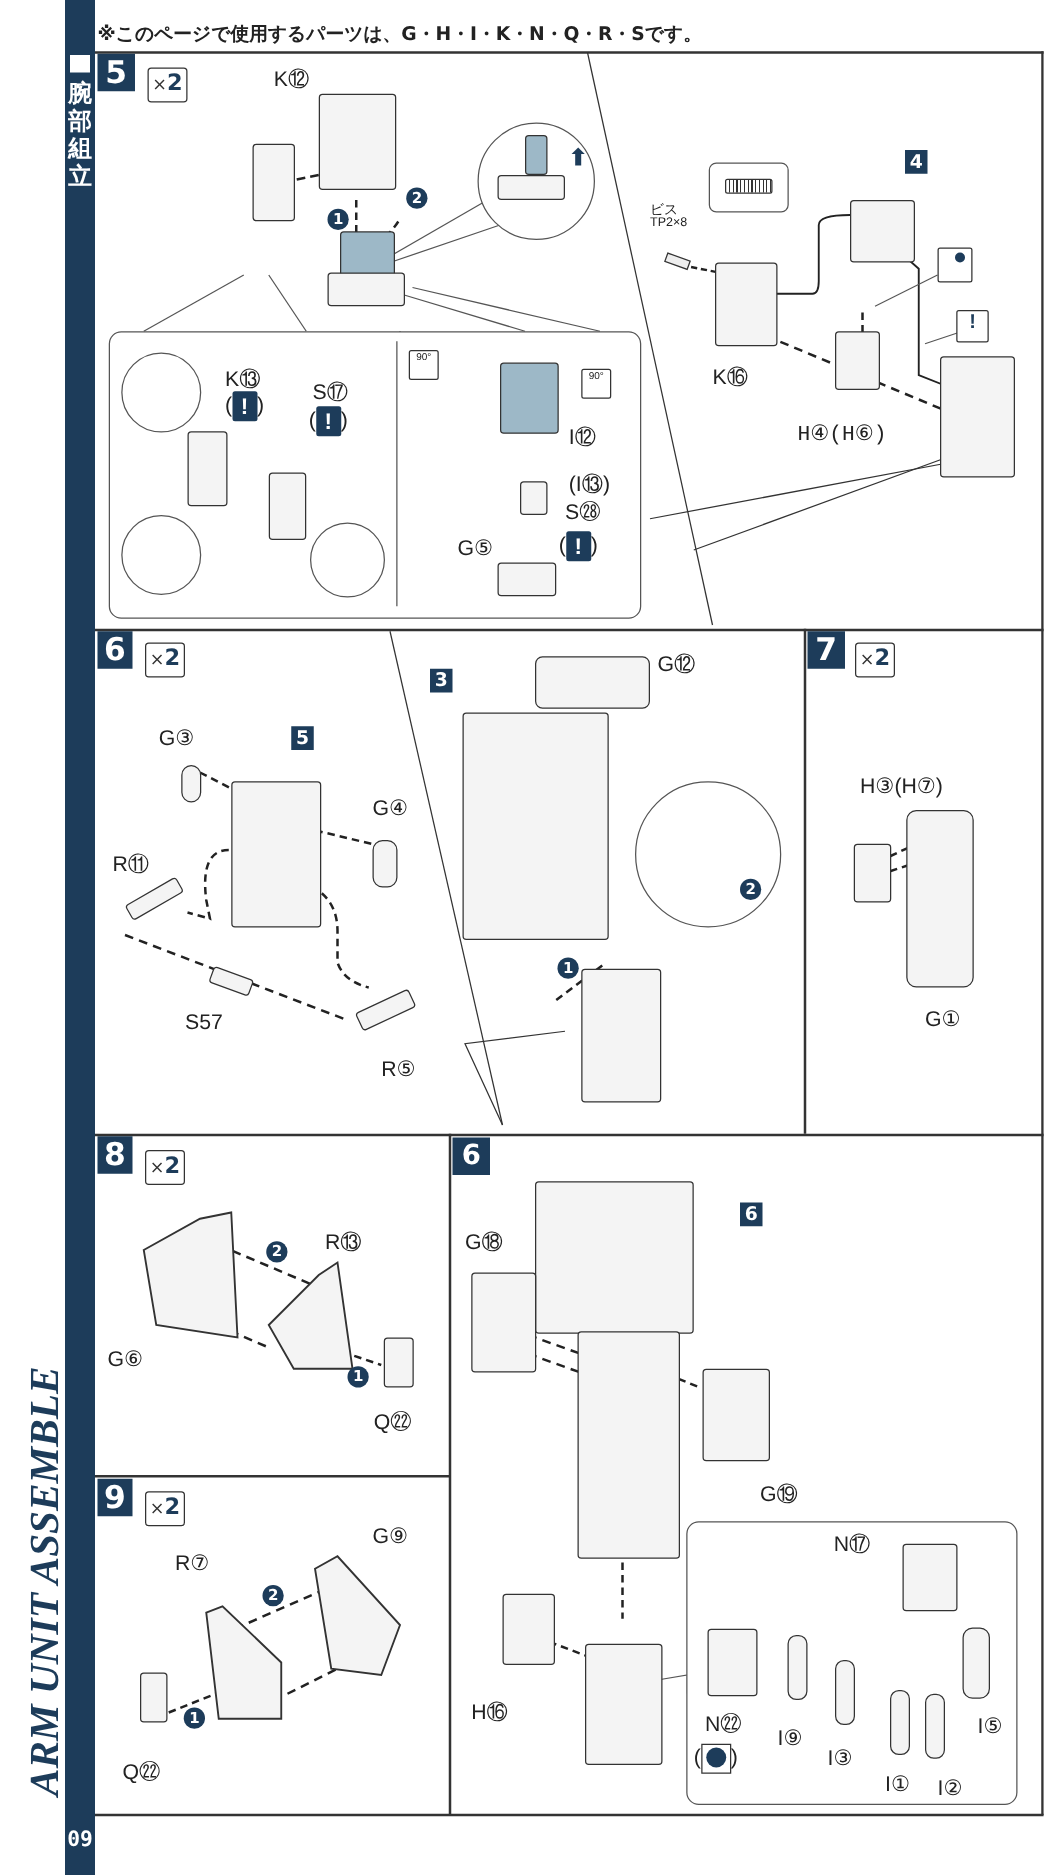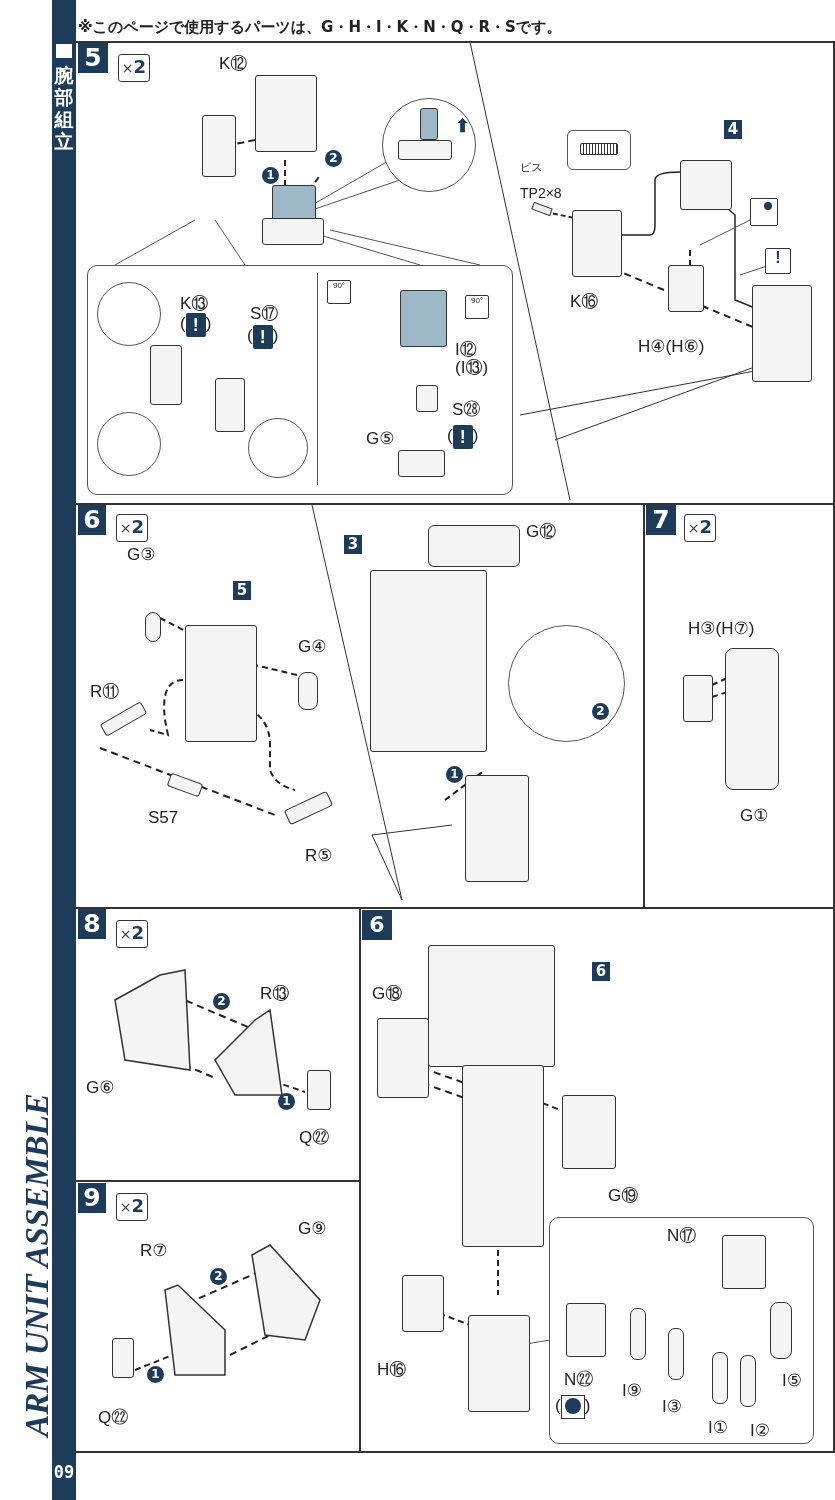--- a/index.html
+++ b/index.html
@@ -104,61 +104,61 @@
   <div class="part" style="left:215px;top:378px;width:28px;height:52px;"></div>
   <div class="lbl" style="left:180px;top:292px;">K⑬</div>
   <div class="lbl" style="left:180px;top:313px;"><span>(</span><span class="warn">!</span><span>)</span></div>
   <div class="lbl" style="left:250px;top:302px;">S⑰</div>
   <div class="lbl" style="left:247px;top:325px;"><span>(</span><span class="warn">!</span><span>)</span></div>
 
   <div class="icon-box" style="left:327px;top:280px;width:22px;height:22px;font-size:8px;text-align:center;"><span>90°</span></div>
   <div class="icon-box" style="left:465px;top:295px;width:22px;height:22px;font-size:8px;text-align:center;"><span>90°</span></div>
   <div class="part blue" style="left:400px;top:290px;width:45px;height:55px;"></div>
   <div class="lbl" style="left:455px;top:338px;">I⑫</div>
-  <div class="lbl" style="left:455px;top:356px;">(I⑬)</div>
+  <div class="lbl" style="left:455px;top:376px;">(I⑬)</div>
   <div class="part" style="left:416px;top:385px;width:20px;height:25px;"></div>
   <div class="lbl" style="left:452px;top:400px;">S㉘</div>
   <div class="lbl" style="left:447px;top:425px;"><span>(</span><span class="warn">!</span><span>)</span></div>
   <div class="lbl" style="left:366px;top:428px;">G⑤</div>
   <div class="part" style="left:398px;top:450px;width:45px;height:25px;"></div>
 
   <div class="sub-panel" style="left:567px;top:130px;width:62px;height:38px;border-radius:6px;"></div>
   <div style="position:absolute;left:580px;top:143px;width:36px;height:10px;border:1.5px solid #333;border-radius:2px;background:repeating-linear-gradient(90deg,#fff 0 2px,#333 2px 3px);"></div>
   <div class="lbl" style="left:520px;top:160px;font-size:11px;">ビス</div>
-  <div class="lbl" style="left:520px;top:185px;font-size:14px;">TP2×8</div>
+  <div class="lbl" style="left:520px;top:173px;font-size:10px;">TP2×8</div>
   <div style="position:absolute;left:532px;top:205px;width:18px;height:6px;border:1.5px solid #333;background:#eee;transform:rotate(20deg);"></div>
   <div class="part" style="left:572px;top:210px;width:48px;height:65px;"></div>
   <div class="lbl" style="left:570px;top:290px;">K⑯</div>
   <div class="ref" style="left:724px;top:120px;">4</div>
   <div class="part" style="left:680px;top:160px;width:50px;height:48px;"></div>
   <div class="icon-box" style="left:750px;top:198px;width:26px;height:26px;">
       <div style="position:absolute;left:13px;top:3px;width:8px;height:8px;border-radius:50%;background:#1d3c5a;"></div>
     </div>
   <div class="icon-box" style="left:765px;top:248px;width:24px;height:24px;text-align:center;font-weight:bold;color:#1d3c5a;">!</div>
   <div class="part" style="left:668px;top:265px;width:34px;height:45px;"></div>
-  <div class="lbl" style="left:638px;top:336px;">H④(H⑥)</div>
+  <div class="lbl" style="left:638px;top:336px;font-family:Liberation Mono, monospace;">H④(H⑥)</div>
   <div class="part" style="left:752px;top:285px;width:58px;height:95px;"></div>
 </section>
 
 <section>
   <div class="step-badge" style="left:78px;top:505px;width:28px;">6</div>
   <div class="qty" style="left:116px;top:514px;"><span class="x">×</span><span>2</span></div>
 
   <svg width="835" height="1500">
     <line x1="312" y1="505" x2="402" y2="900" stroke="#333" stroke-width="1"></line>
     <polyline points="452,825 372,835 402,900" fill="none" stroke="#333" stroke-width="1"></polyline>
     <path d="M160,618 L195,636" stroke="#222" stroke-width="2" stroke-dasharray="6,4"></path>
     <path d="M297,675 L255,665" stroke="#222" stroke-width="2" stroke-dasharray="6,4"></path>
     <path d="M183,680 Q160,680 165,720 L168,735 L150,730" fill="none" stroke="#222" stroke-width="2" stroke-dasharray="6,4"></path>
     <path d="M100,748 L275,815" stroke="#222" stroke-width="2" stroke-dasharray="7,5"></path>
     <path d="M240,705 Q270,715 270,745 L270,770 Q275,785 295,790" fill="none" stroke="#222" stroke-width="2" stroke-dasharray="6,4"></path>
     <path d="M445,800 L485,770" stroke="#222" stroke-width="2" stroke-dasharray="6,4"></path>
   </svg>
 
-  <div class="lbl" style="left:127px;top:544px;text-align:center;">G③</div>
+  <div class="lbl" style="left:127px;top:580px;text-align:center;">G③</div>
   <div class="part" style="left:145px;top:612px;width:14px;height:28px;border-radius:8px;"></div>
   <div class="ref" style="left:233px;top:581px;">5</div>
   <div class="part" style="left:185px;top:625px;width:70px;height:115px;"></div>
   <div class="lbl" style="left:298px;top:636px;">G④</div>
   <div class="part" style="left:298px;top:672px;width:18px;height:36px;border-radius:8px;"></div>
   <div class="lbl" style="left:90px;top:680px;">R⑪</div>
   <div class="part" style="left:100px;top:712px;width:45px;height:12px;transform:rotate(-30deg);"></div>
   <div class="part" style="left:168px;top:778px;width:32px;height:12px;transform:rotate(20deg);"></div>
   <div class="lbl" style="left:148px;top:808px;">S57</div>
   <div class="part" style="left:285px;top:800px;width:45px;height:14px;transform:rotate(-25deg);"></div>

